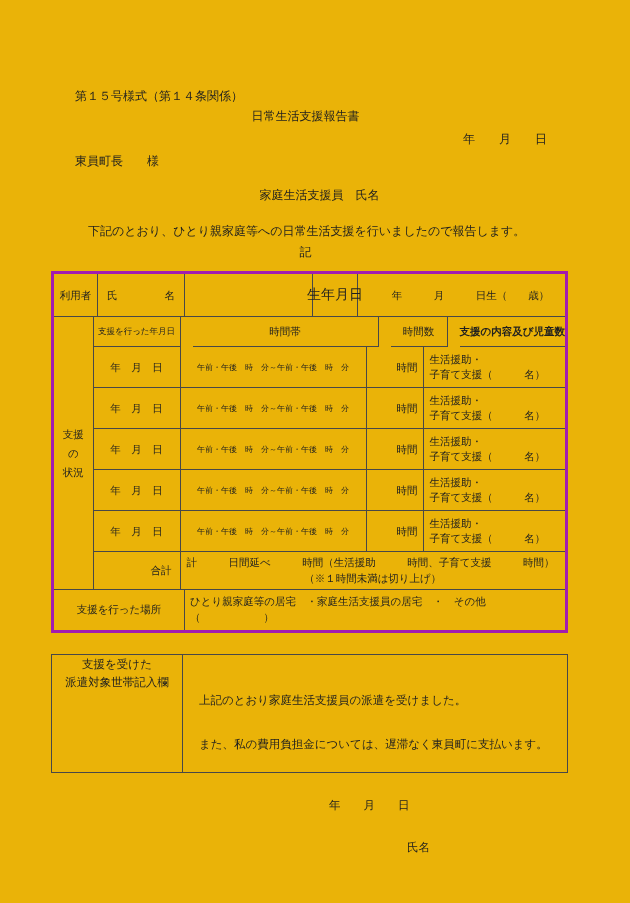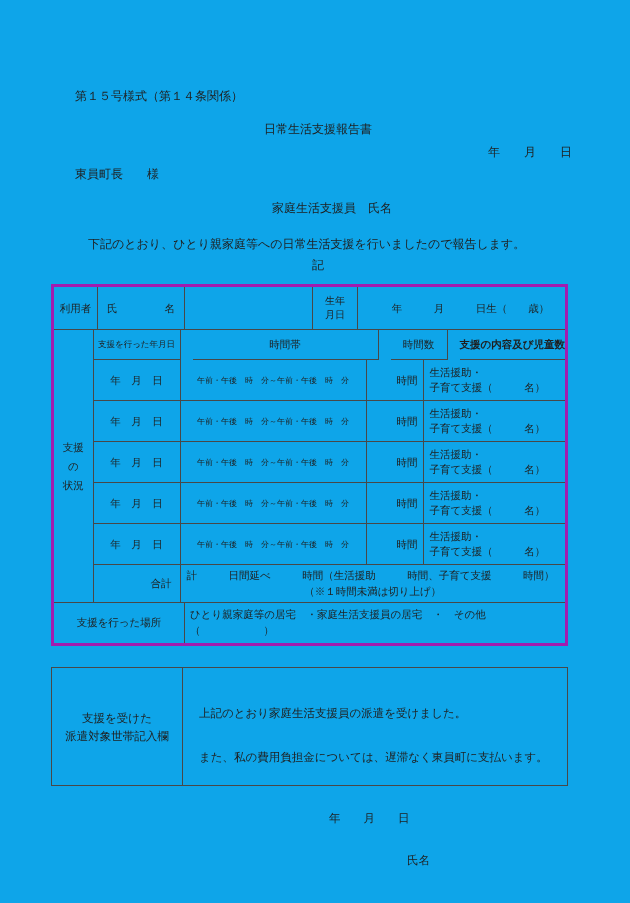--- a/index.html
+++ b/index.html
@@ -1,28 +1,28 @@
 <!DOCTYPE html>
 <html><head>
 <meta charset="utf-8">
 <style>
   * { margin:0; padding:0; box-sizing:border-box; }
   html,body { background:#ffffff; }
   .doc {
     position:relative;
     width:630px; height:903px;
-    background:#0ea5e9;
+    background:#eab308;
     color:#1f1f1f;
     font-family:"Liberation Serif","DejaVu Serif",serif;
-    padding:88px 45px 0 51px;
+    padding:88px 70px 0 51px;
     overflow:hidden;
   }
   .hline { font-size:12px; line-height:16px; white-space:pre; }
   .form-number { margin-left:24px; }
-  .doc-title { text-align:center; margin-top:17px; }
+  .doc-title { text-align:center; margin-top:4px; }
   .date-line { text-align:right; padding-right:13px; margin-top:7px; }
   .addressee { margin-left:24px; margin-top:6px; }
   .reporter { text-align:center; text-indent:28px; margin-top:18px; }
   .intro { margin-left:37px; margin-top:20px; }
   .record-mark { text-align:center; margin-top:5px; }
 
   
   .sheet-table {
     width:517px; margin-top:11px;
     border:3px solid #a21caf;
@@ -34,21 +34,21 @@
     border-right:1px solid #484848;
     border-bottom:1px solid #484848;
     white-space:pre;
   }
   .td.last { border-right:none; }
   
   .r-user { height:43px; }
   .c-user { width:44px; }
   .c-namelab { width:87px; justify-content:space-between; padding:0 9px; }
   .c-nameval { width:128px; }
-  .c-birthlab { flex-direction:column; width:45px; line-height:14px; font-size:10px; }
+  .c-birthlab { flex-direction:row; width:45px; line-height:14px; font-size:14px; }
   .c-birthval { flex:1; text-indent:18px; }
   
   .t-body { display:flex; }
   .c-status {
     width:44px; height:273px;
     display:flex; flex-direction:column; align-items:center; justify-content:center;
     border-right:1px solid #484848; border-bottom:1px solid #484848;
     line-height:19px;
   }
   .t-right { flex:1; display:flex; flex-direction:column; }
@@ -76,21 +76,21 @@
   .closing { font-size:12px; text-align:right; padding-right:20px; margin-top:3px; line-height:14px; }
 
   
   .recipient-box {
     width:517px; height:119px; margin-top:21px;
     border:1px solid #484848;
     display:flex; font-size:11.5px;
   }
   .rb-left {
     width:131px; border-right:1px solid #484848;
-    display:flex; flex-direction:column; align-items:center; justify-content:center;
+    display:flex; flex-direction:column; align-items:center; justify-content:flex-start;
     line-height:18px; white-space:pre;
   }
   .rb-right { flex:1; padding:11px 0 0 16px; white-space:pre; }
   .rb-right .stmt { line-height:20px; }
   .rb-date { margin-top:18px; margin-left:130px; line-height:18px; }
   .rb-name { margin-left:208px; line-height:18px; }
 </style>
 </head>
 <body>
 

